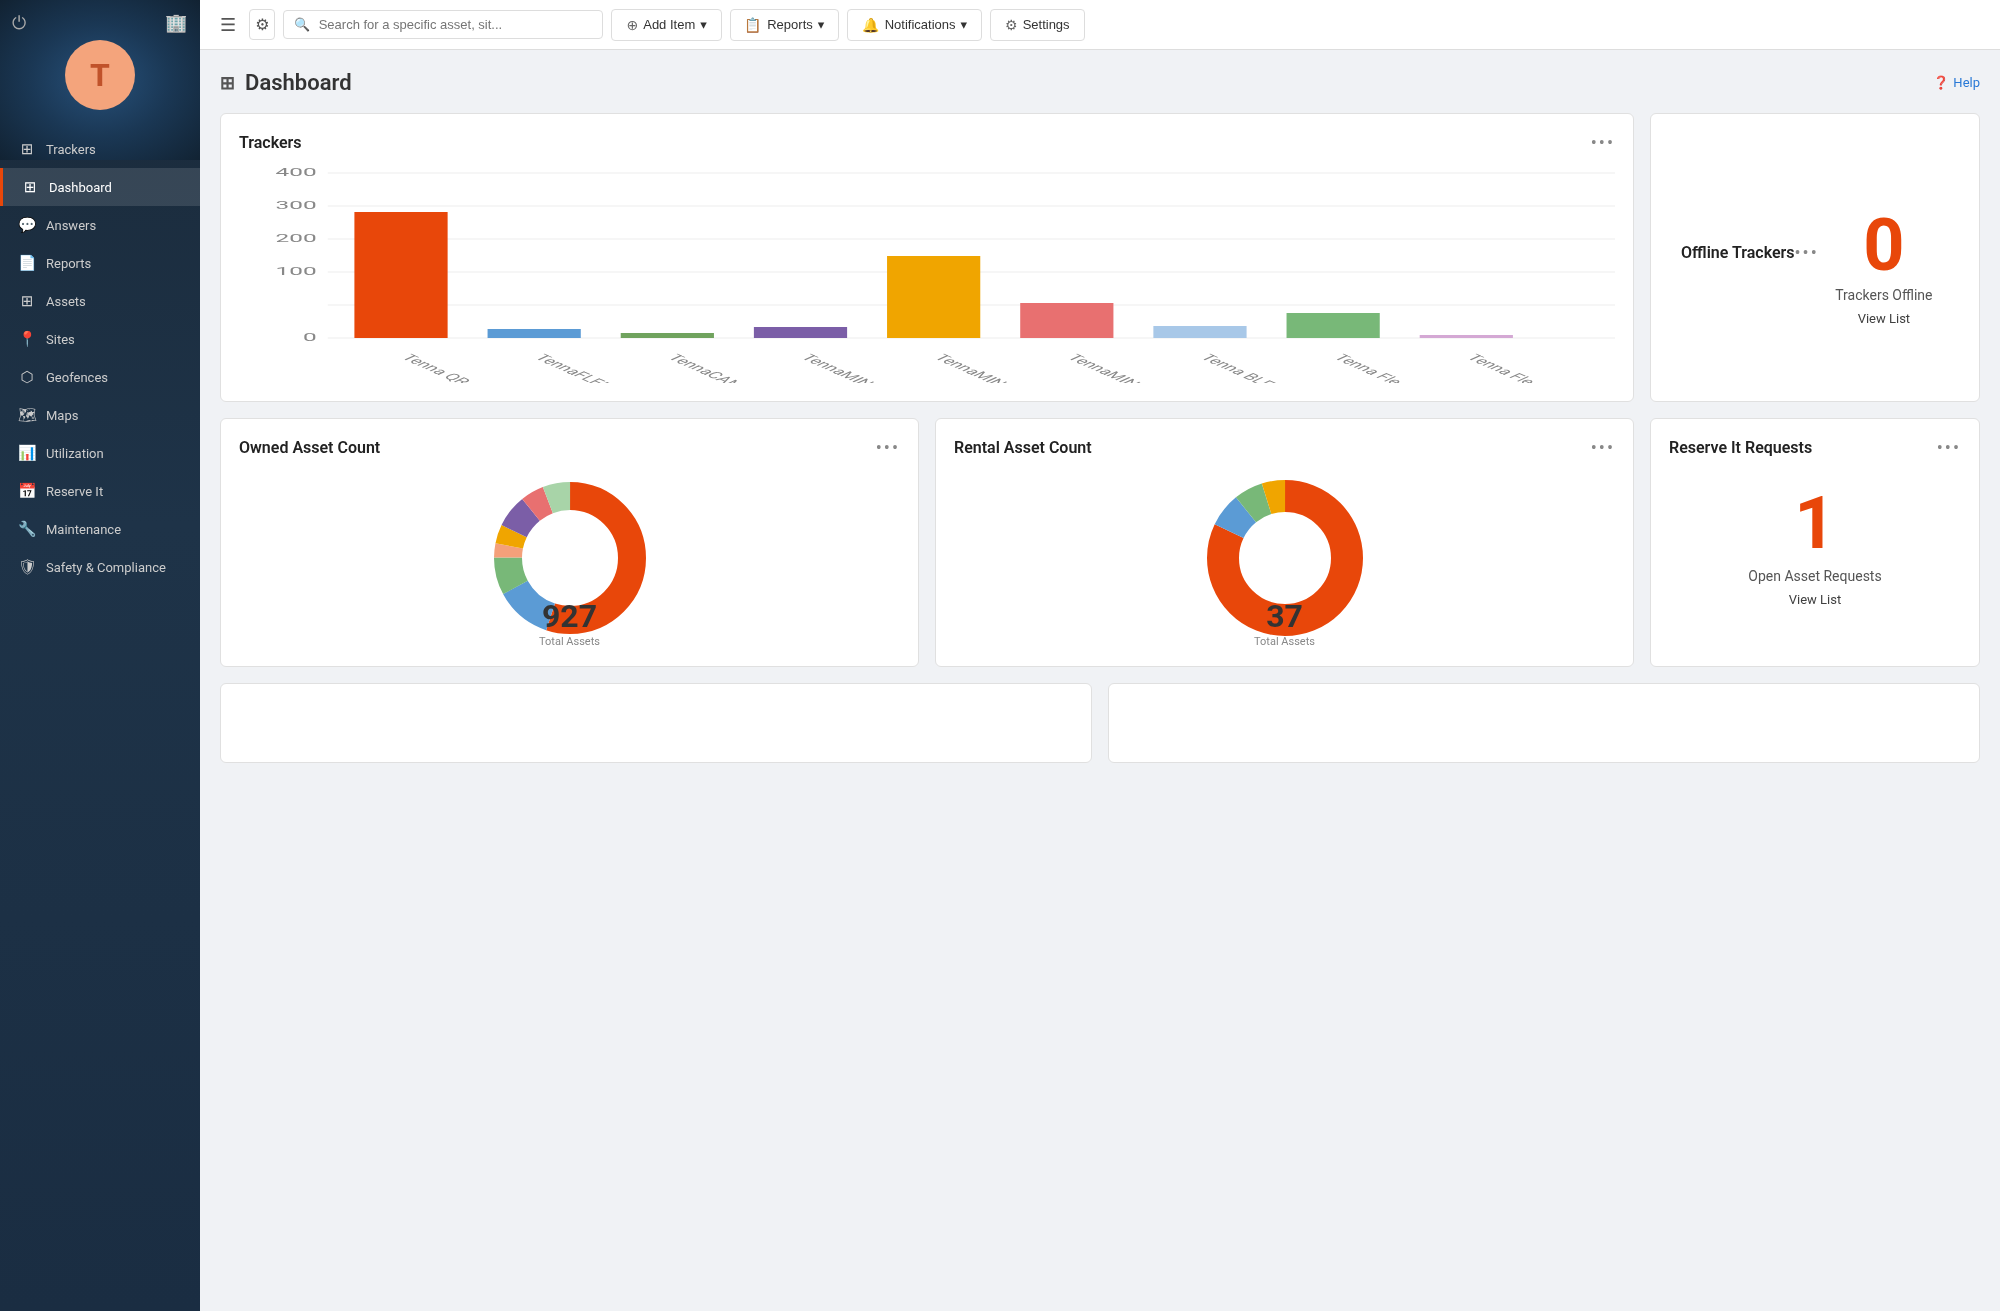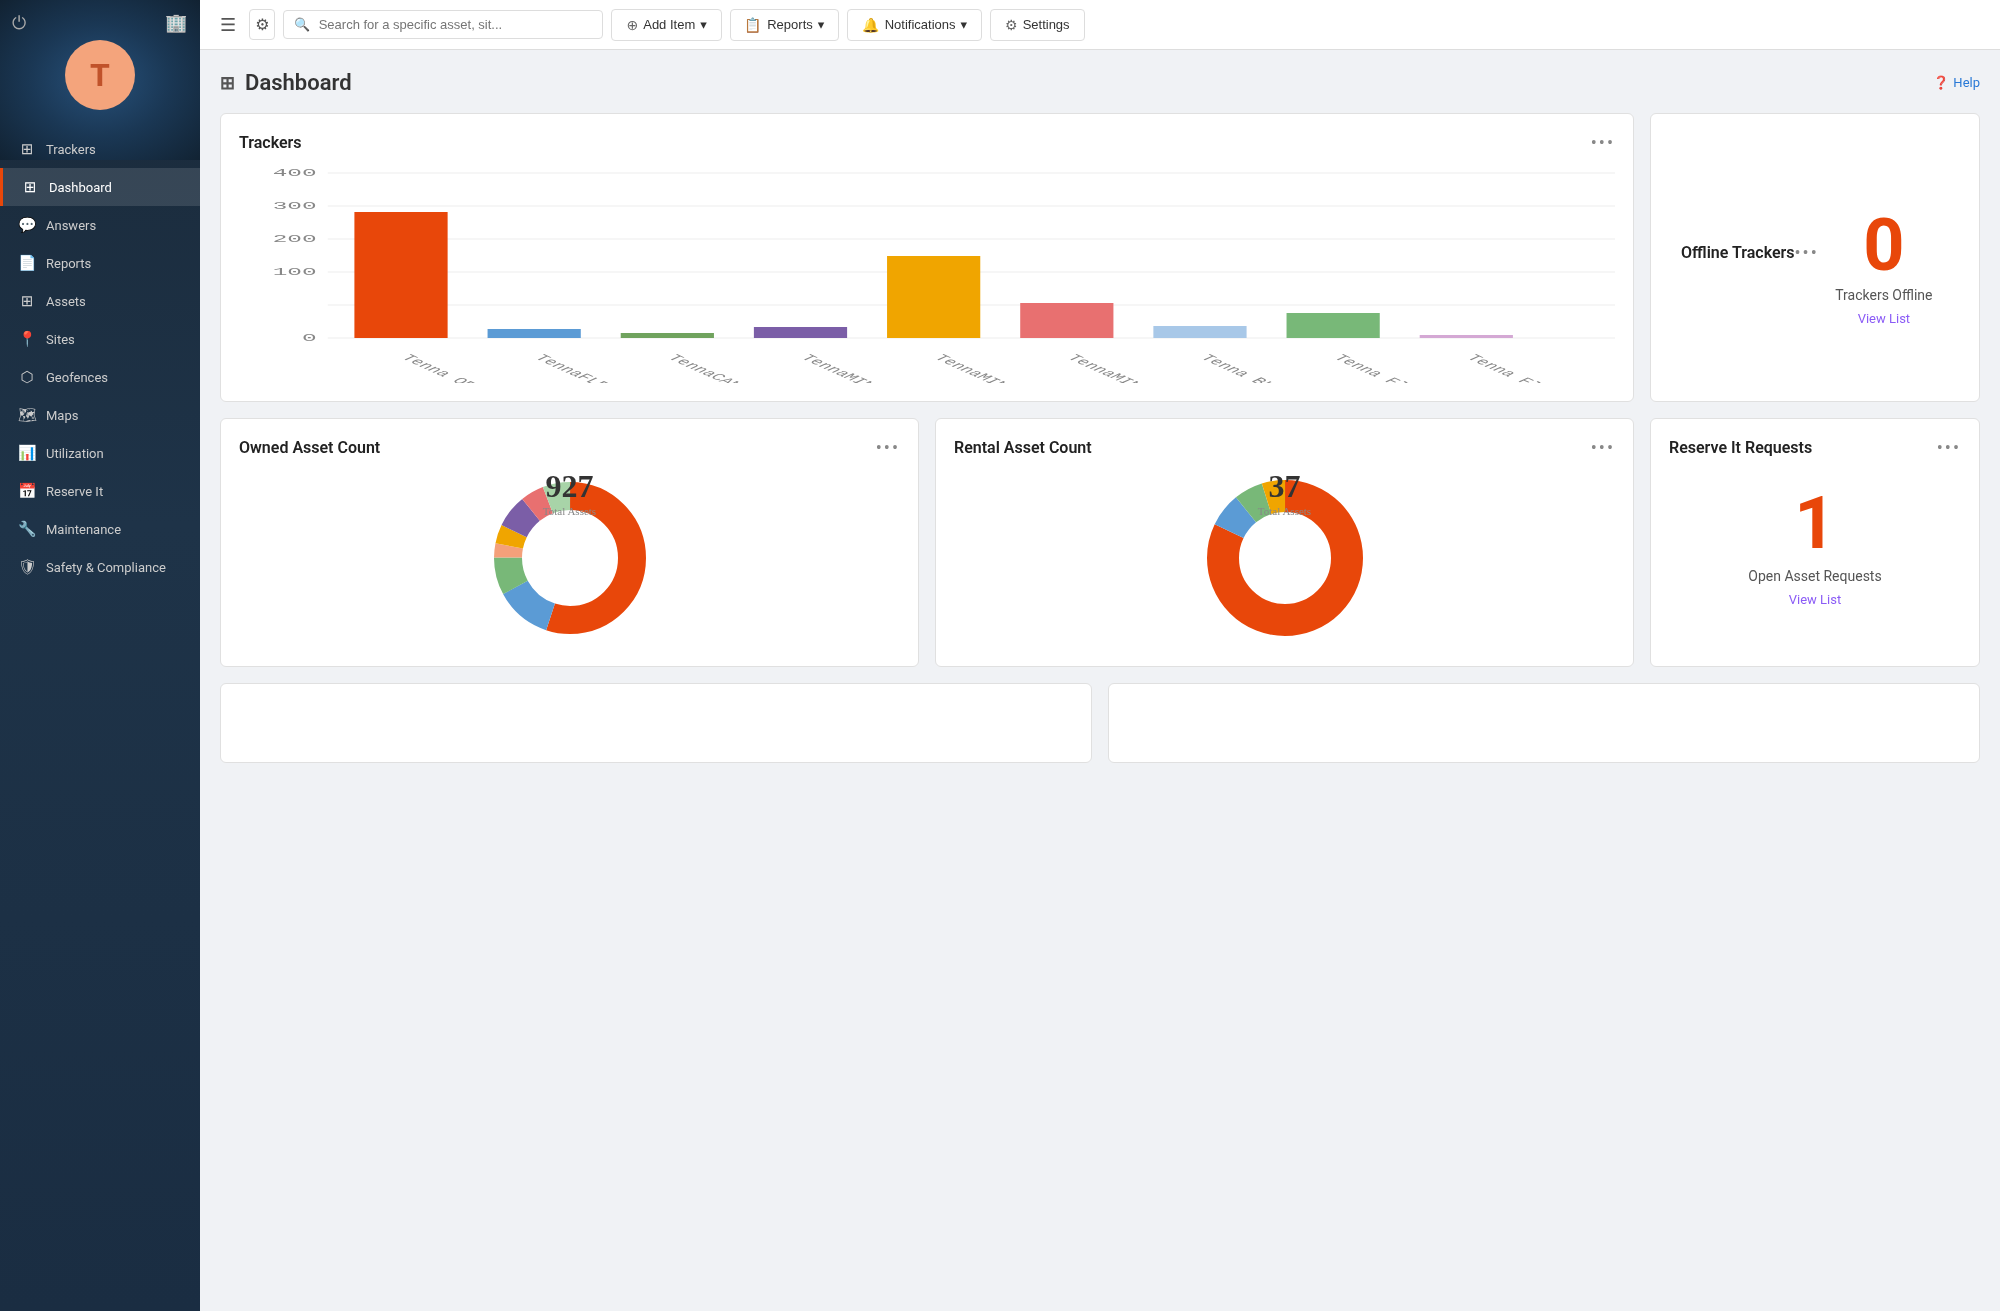--- a/index.html
+++ b/index.html
@@ -212,21 +212,20 @@
       font-size: 18px;
       letter-spacing: 2px;
     }
 
     
     .trackers-card { grid-column: 1; grid-row: 1; }
     .bar-chart-container {
       position: relative;
       height: 220px;
       margin-top: 4px;
-      font-family: Liberation Mono, monospace;
     }
     .bar-chart-svg { width: 100%; height: 100%; }
 
     
     .offline-card {
       grid-column: 2;
       grid-row: 1;
       display: flex;
       align-items: center;
       justify-content: center;
@@ -238,34 +237,33 @@
       color: #e8470a;
       line-height: 1;
       margin: 20px 0 5px;
     }
     .offline-label {
       font-size: 14px;
       color: #555;
       margin-bottom: 8px;
     }
     .view-list-link {
-      color: #8b5cf6;
+      color: #404040;
       font-size: 13px;
       cursor: pointer;
       text-decoration: none;
     }
 
     
     .donut-container {
       display: flex;
-      align-items: flex-start;
+      align-items: flex-end;
       justify-content: center;
       margin-top: 10px;
       position: relative;
-      font-family: Liberation Serif, serif;
     }
     .donut-svg { width: 180px; height: 180px; }
     .donut-center {
       position: absolute;
       display: flex;
       flex-direction: column;
       align-items: center;
       justify-content: center;
     }
     .donut-number {

